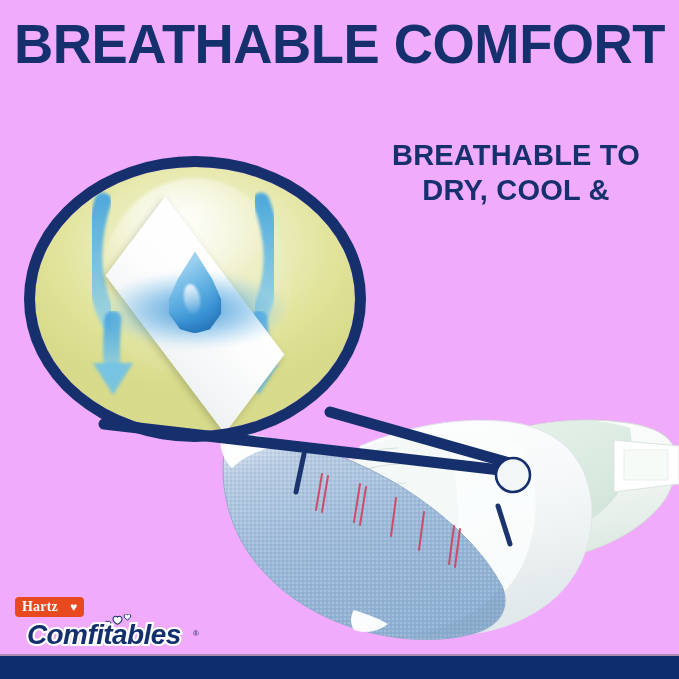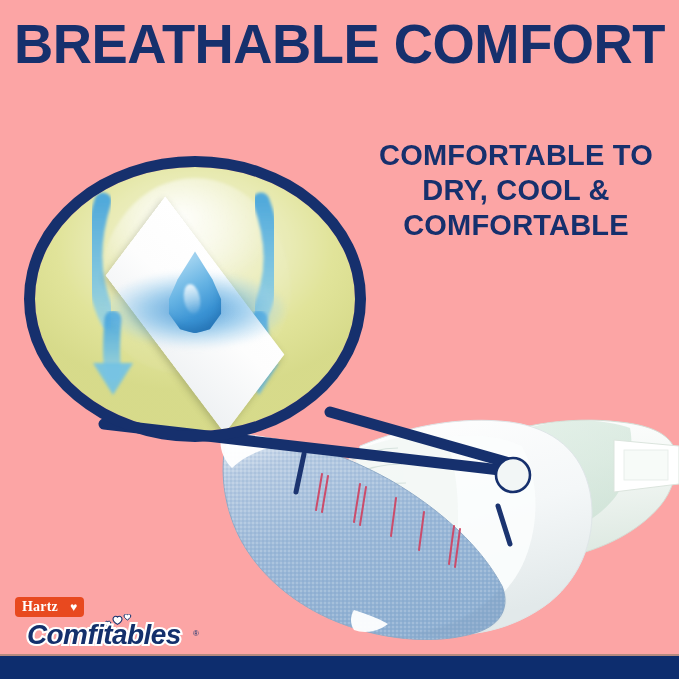--- a/index.html
+++ b/index.html
@@ -9,21 +9,21 @@
   }
   body {
     font-family: "Liberation Sans", sans-serif;
   }
 
   #poster {
     position: relative;
     width: 679px;
     height: 679px;
     overflow: hidden;
-    background: #fca5a5;
+    background: #f0abfc;
   }
 
   
   .headline {
     position: absolute;
     left: 0;
     top: 14px;
     width: 679px;
     text-align: center;
     font-family: "Liberation Sans", sans-serif;
@@ -221,23 +221,22 @@
   }
 </style>
 </head>
 <body>
 
 <div id="poster">
 
   <div class="headline">BREATHABLE COMFORT</div>
 
   <div class="copy-block">
-    <span class="line">COMFORTABLE TO</span>
+    <span class="line">BREATHABLE TO</span>
     <span class="line">DRY, COOL &amp;</span>
-    <span class="line">COMFORTABLE</span>
   </div>
 
   <div class="product">
     <svg width="469" height="262" viewBox="0 0 469 262">
       <defs>
         <linearGradient id="denim" x1="0" y1="0" x2="0.4" y2="1">
           <stop offset="0%" stop-color="#e6edf5"></stop>
           <stop offset="18%" stop-color="#b7cbe2"></stop>
           <stop offset="55%" stop-color="#9cb9d8"></stop>
           <stop offset="100%" stop-color="#8fb0d2"></stop>

